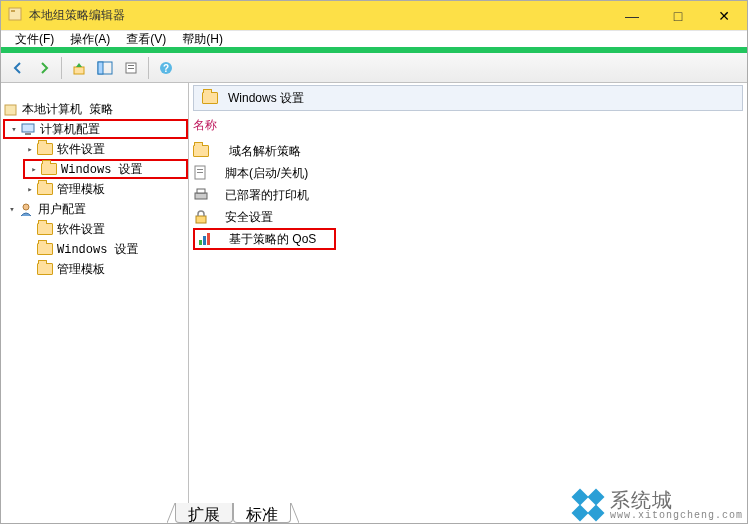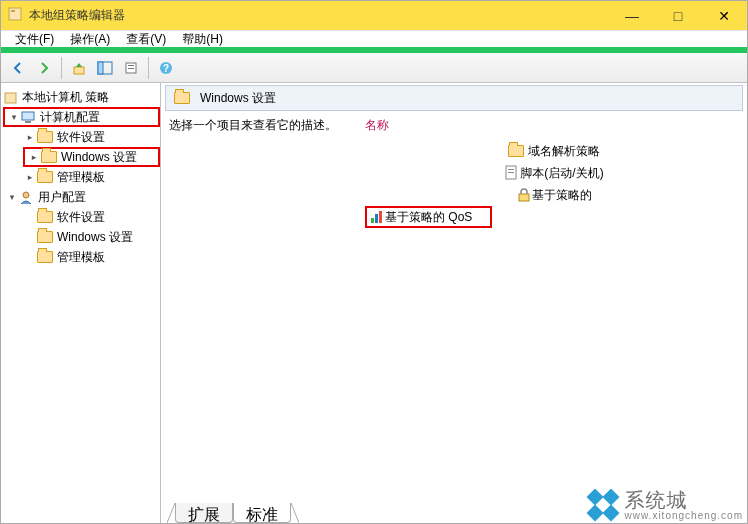--- a/index.html
+++ b/index.html
@@ -58,24 +58,25 @@
     border-radius:2px;
   }
   .tool-sep { width:1px; height:22px; background:#c0c0c0; margin:0 4px; }
   
   .main {
     display:flex;
     height: calc(100% - 30px - 22px - 30px);
     background:#fff;
   }
   .tree-pane {
-    width: 160px;
+    width: 188px;
     border-right:1px solid #c0c0c0;
-    padding-top:4px;
+    padding-top:16px;
     overflow:hidden;
+    font-family:Liberation Mono, monospace;
   }
   .tree-item {
     display:flex;
     align-items:center;
     height:20px;
     padding:0 2px;
     white-space:nowrap;
   }
   .expander {
     width:14px; height:14px;
@@ -134,22 +135,21 @@
   .desc-col { width:180px; padding-left:4px; }
   .listing-col { flex:1; }
   .list-header {
     color:#be185d;
     padding-bottom:6px;
   }
   .list-entry {
     display:flex;
     align-items:center;
     height:22px;
-    gap:0;
-    justify-content:center;
+    gap:16px;
   }
   .list-entry.highlighted {
     border:2px solid #e60000;
     padding:0 18px 0 2px;
     width:max-content;
   }
   .small-icon {
     width:16px;height:16px;display:flex;align-items:center;justify-content:center;
   }
   
@@ -176,20 +176,21 @@
   .watermark {
     position:absolute;
     right:4px;
     bottom:2px;
     display:flex;
     align-items:center;
     gap:6px;
     color:#707070;
     font-size:20px;
     letter-spacing:1px;
+    font-family:Liberation Mono, monospace;
   }
   .watermark .diamond {
     width:12px;height:12px;
     background:#2a9fd6;
     transform:rotate(45deg);
     margin:2px;
   }
   .watermark .logo {
     display:grid;
     grid-template-columns:repeat(2,14px);
@@ -338,48 +339,54 @@
       <span>管理模板</span>
     </div>
   </div>
 
   <div class="content-pane">
     <div class="content-header">
       <span class="folder"></span>
       <span>Windows 设置</span>
     </div>
     <div class="content-body">
-      <div class="desc-col">
-        <span>选择一个项目来查看它的描述。</span>
-      </div>
       <div class="listing-col">
         <div class="list-header">名称</div>
 
         <div class="list-entry">
           <span class="folder"></span>
           <span>域名解析策略</span>
         </div>
         <div class="list-entry">
           <span class="small-icon">
             <svg width="16" height="16">
                 <rect x="2" y="1" width="10" height="13" fill="#fff" stroke="#888"></rect>
                 <rect x="4" y="4" width="6" height="1" fill="#888"></rect>
                 <rect x="4" y="7" width="6" height="1" fill="#888"></rect>
               </svg>
           </span>
           <span>脚本(启动/关机)</span>
         </div>
         <div class="list-entry">
           <span class="small-icon">
             <svg width="16" height="16">
+                <rect x="2" y="6" width="12" height="6" fill="#ccc" stroke="#666"></rect>
+                <rect x="4" y="2" width="8" height="4" fill="#fff" stroke="#666"></rect>
+              </svg>
+          </span>
+          <span>已部署的打印机</span>
+        </div>
+        <div class="list-entry">
+          <span class="small-icon">
+            <svg width="16" height="16">
                 <rect x="3" y="7" width="10" height="7" fill="#ffd877" stroke="#b58a1e"></rect>
                 <path d="M5 7 V5 a3 3 0 0 1 6 0 V7" fill="none" stroke="#888" stroke-width="1.5"></path>
               </svg>
           </span>
-          <span>基于策略的</span>
+          <span>安全设置</span>
         </div>
         <div class="list-entry highlighted">
           <span class="small-icon">
             <svg width="16" height="16">
                 <rect x="2" y="9" width="3" height="5" fill="#3cb043"></rect>
                 <rect x="6" y="5" width="3" height="9" fill="#2a7ab9"></rect>
                 <rect x="10" y="2" width="3" height="12" fill="#e74c3c"></rect>
               </svg>
           </span>
           <span>基于策略的 QoS</span>

